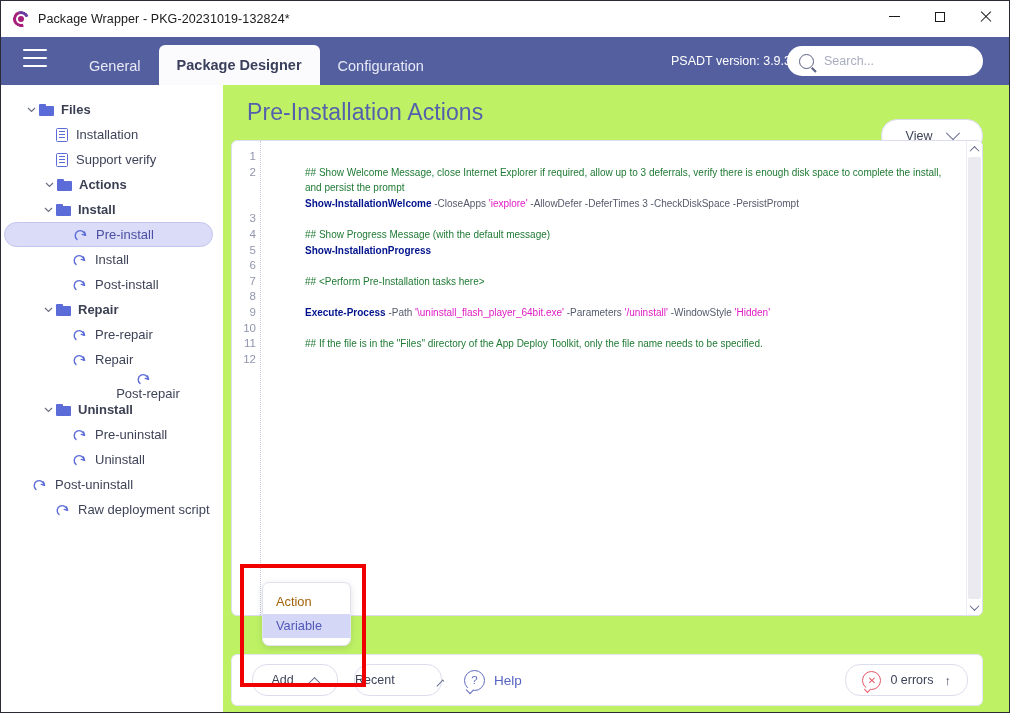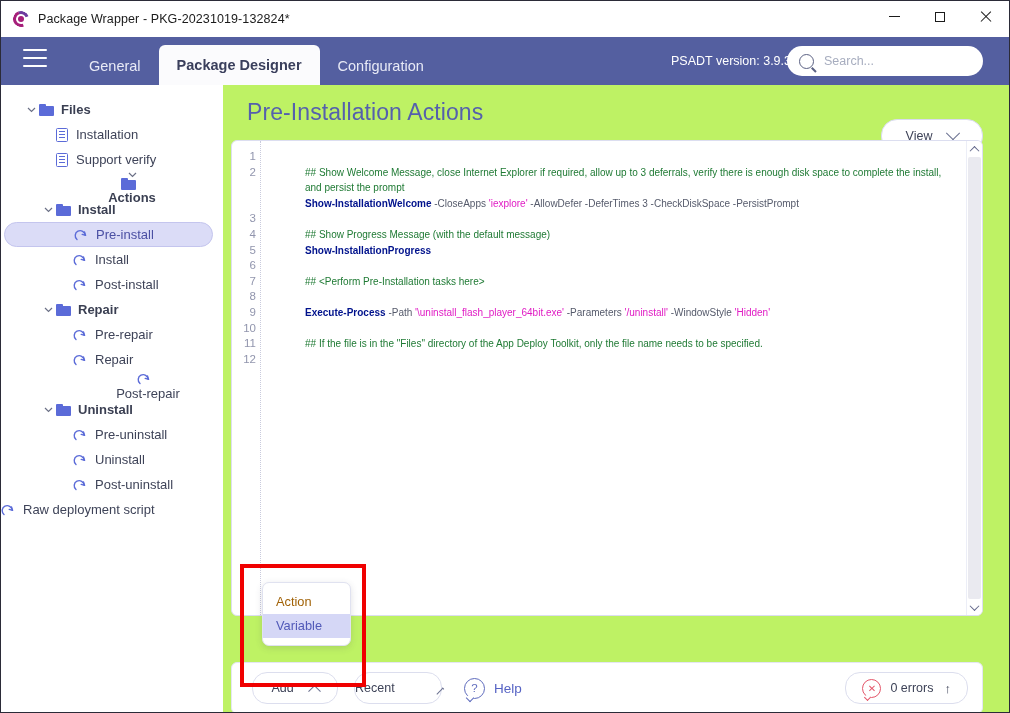--- a/index.html
+++ b/index.html
@@ -201,21 +201,21 @@
   }
   .sc-arrow .cu{width:6px;height:6px;border-left:1.4px solid #62678a;border-top:1.4px solid #62678a;transform:rotate(45deg) translate(1px,1px);}
   .sc-arrow .cd{width:6px;height:6px;border-left:1.4px solid #62678a;border-bottom:1.4px solid #62678a;transform:rotate(-45deg) translate(1px,-1px);}
   .sc-track{
     position:absolute;top:16px;bottom:16px;left:1px;width:13px;
     background:#eaeaf0;border-radius:2px;
   }
 
   
   .toolbar{
-    position:absolute;left:8px;right:26px;bottom:4px;height:52px;
+    position:absolute;left:8px;right:26px;bottom:12px;height:52px;
     border:1px solid #e4e6f3;border-radius:6px;background:#ffffff;
     display:flex;align-items:center;padding:0 14px;box-sizing:border-box;
   }
   .pill-btn{
     height:30px;border:1px solid #dcdeee;border-radius:15px;background:#ffffff;
     display:flex;align-items:center;justify-content:center;gap:16px;
     font-size:12.5px;color:#3e4358;cursor:pointer;padding:0 16px;
   }
   .pill-btn.add{width:84px;padding:0;margin-left:6px;}
   .pill-btn.recent{width:86px;padding:0;margin-left:16px;gap:44px;}
@@ -342,21 +342,21 @@
 
       <div class="tree-row" style="padding-left:55px;">
         <span class="docico">
             <i></i>
             <i></i>
             <i></i>
           </span>
         <span class="tr-label">Support verify</span>
       </div>
 
-      <div class="tree-row" style="padding-left:40px;flex-direction:column;">
+      <div class="tree-row" style="padding-left:40px;">
         <span class="chev">
             <svg width="9" height="6" viewBox="0 0 9 6">
               <path d="M1 1L4.5 4.5L8 1" stroke="#6b7086" stroke-width="1.2" fill="none"></path>
             </svg>
           </span>
         <span class="folder">
             <i class="tabtop"></i>
             <i class="bodyf"></i>
           </span>
         <span class="tr-label bold">Actions</span>
@@ -458,29 +458,29 @@
       </div>
 
       <div class="tree-row" style="padding-left:72px;">
         <span class="arrowico"><svg width="15" height="14" viewBox="0 0 15 14">
               <path d="M3 11.5a5 5 0 1 1 8.2-4.2" stroke="#5b6bd8" stroke-width="1.4" fill="none" stroke-linecap="round"></path>
               <path d="M8.2 6.4l3.4 1 -1.1 -3.4" stroke="#5b6bd8" stroke-width="1.4" fill="none" stroke-linecap="round" stroke-linejoin="round"></path>
             </svg></span>
         <span class="tr-label">Uninstall</span>
       </div>
 
-      <div class="tree-row" style="padding-left:72px;">
+      <div class="tree-row" style="padding-left:32px;">
         <span class="arrowico"><svg width="15" height="14" viewBox="0 0 15 14">
               <path d="M3 11.5a5 5 0 1 1 8.2-4.2" stroke="#5b6bd8" stroke-width="1.4" fill="none" stroke-linecap="round"></path>
               <path d="M8.2 6.4l3.4 1 -1.1 -3.4" stroke="#5b6bd8" stroke-width="1.4" fill="none" stroke-linecap="round" stroke-linejoin="round"></path>
             </svg></span>
         <span class="tr-label">Post-uninstall</span>
       </div>
 
-      <div class="tree-row" style="">
+      <div class="tree-row" style="padding-left:55px;">
         <span class="arrowico"><svg width="15" height="14" viewBox="0 0 15 14">
               <path d="M3 11.5a5 5 0 1 1 8.2-4.2" stroke="#5b6bd8" stroke-width="1.4" fill="none" stroke-linecap="round"></path>
               <path d="M8.2 6.4l3.4 1 -1.1 -3.4" stroke="#5b6bd8" stroke-width="1.4" fill="none" stroke-linecap="round" stroke-linejoin="round"></path>
             </svg></span>
         <span class="tr-label">Raw deployment script</span>
       </div>
     </div>
 
     <div class="main">
       <h1 class="page-title">Pre-Installation Actions</h1>

